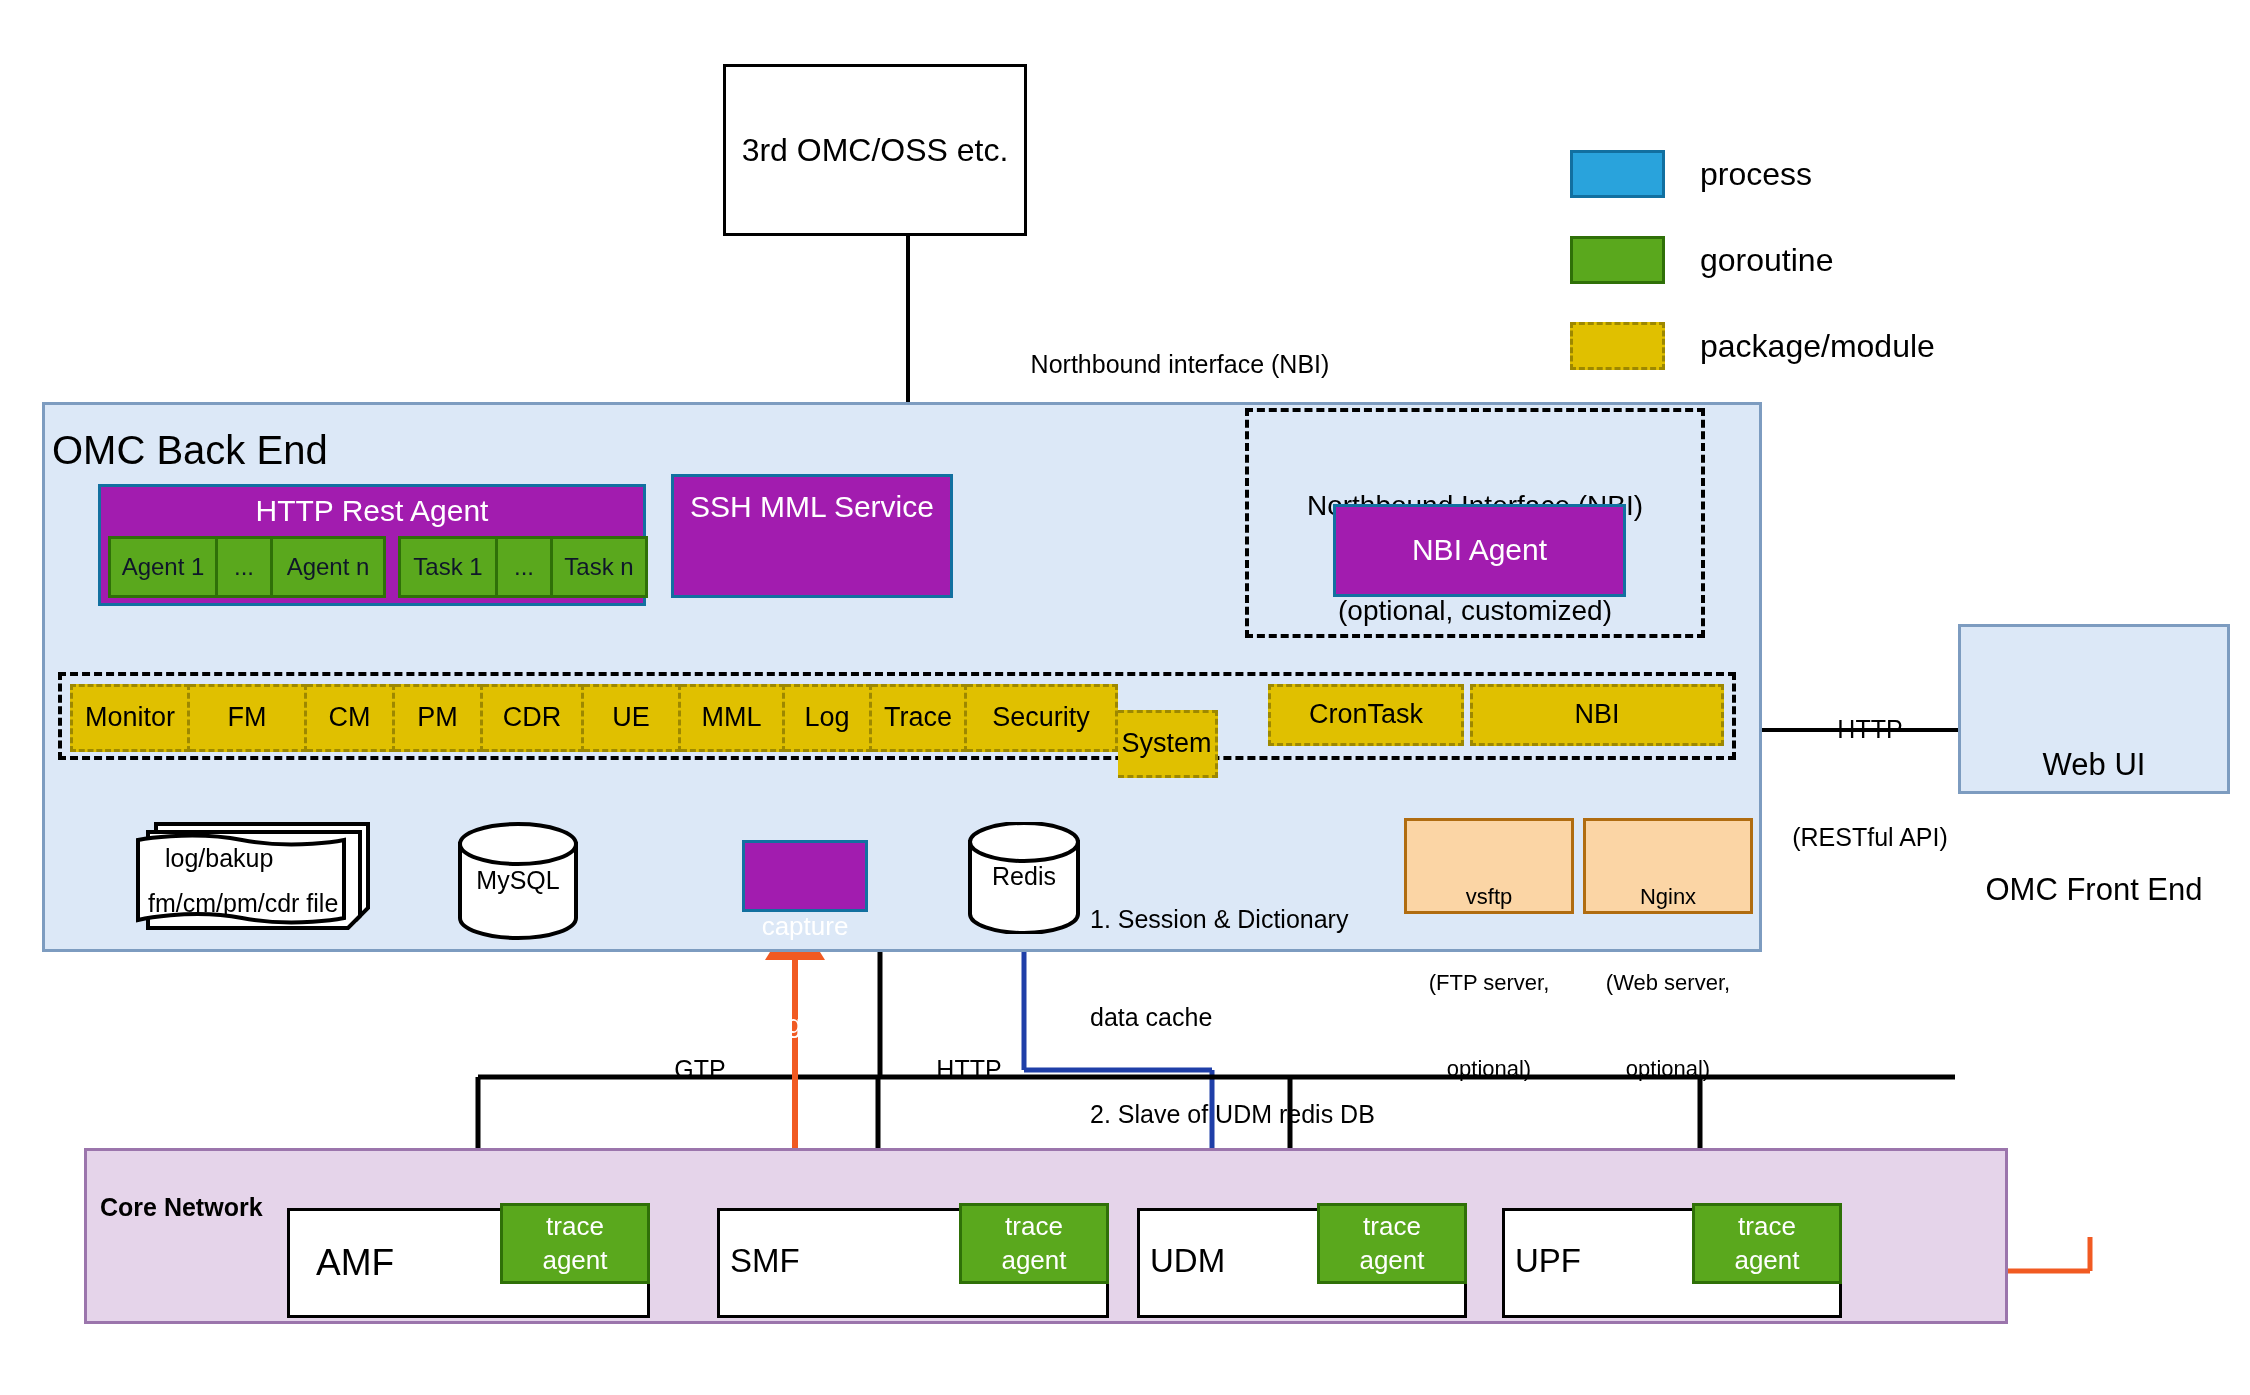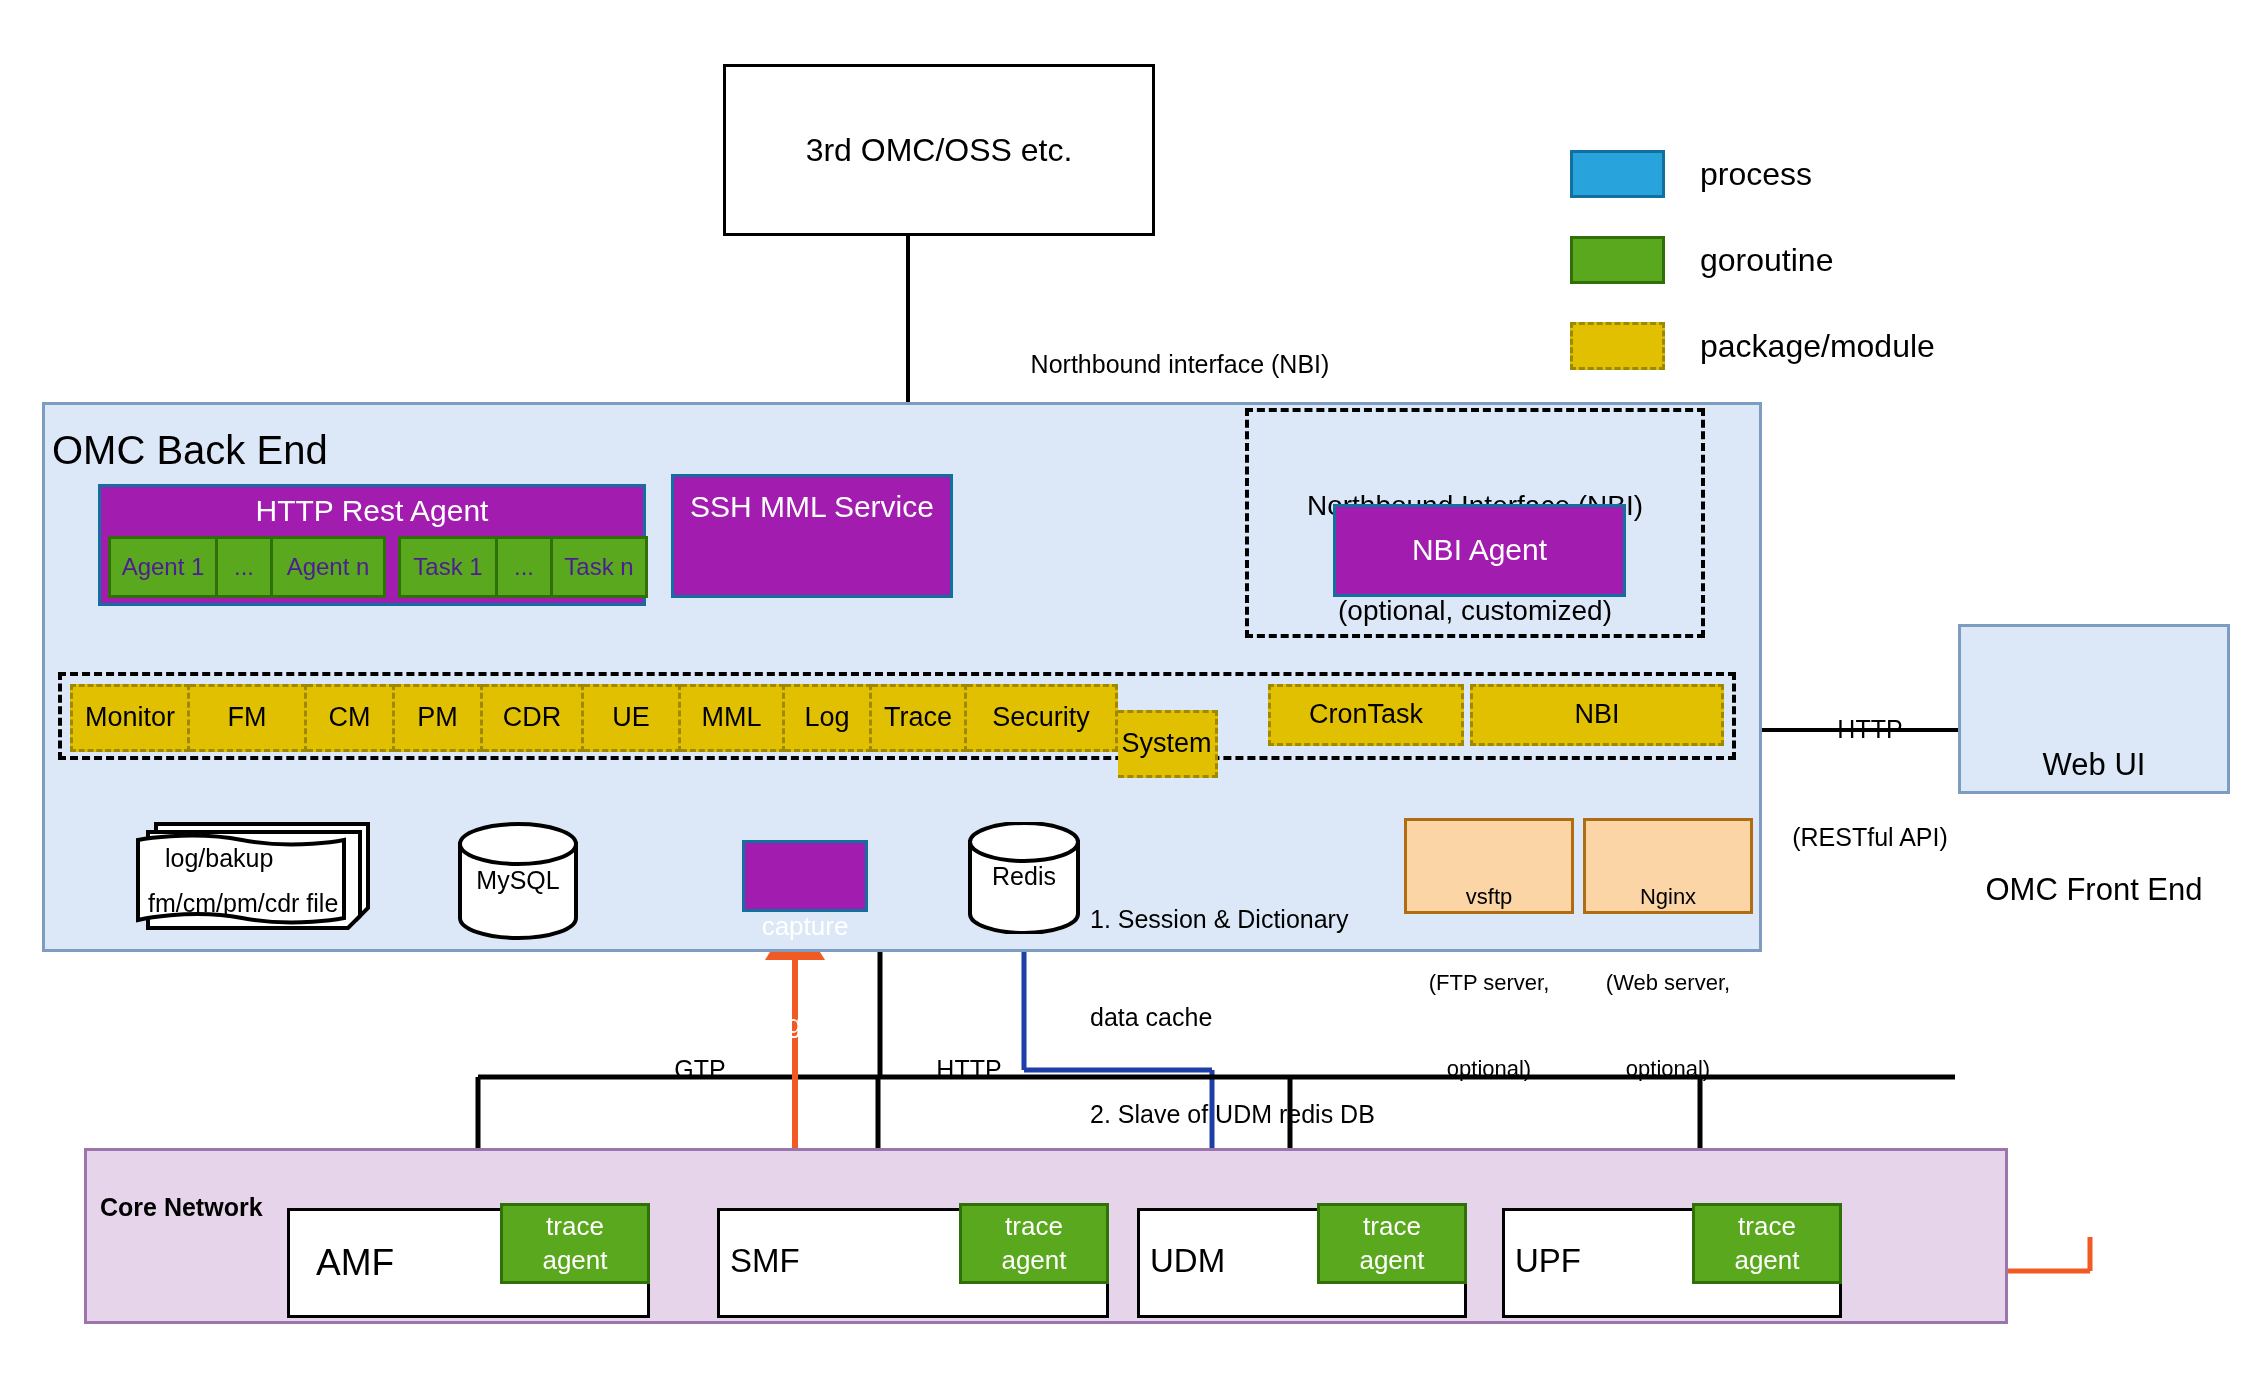--- a/index.html
+++ b/index.html
@@ -5,21 +5,21 @@
   html,body{margin:0;padding:0;background:#ffffff;}
   body{width:2250px;height:1395px;position:relative;overflow:hidden;
        font-family:"Liberation Sans","DejaVu Sans",sans-serif;color:#000;}
   #stage{position:absolute;left:0;top:0;width:2250px;height:1395px;}
   .abs{position:absolute;box-sizing:border-box;}
   .ctr{display:flex;align-items:center;justify-content:center;text-align:center;line-height:1.15;}
 
   
   .box-white{background:#ffffff;border:3px solid #000000;}
   .box-process{background:#a21caf;border:3px solid #1270a0;color:#ffffff;}
-  .box-goroutine{background:#5aa81d;border:3px solid #2f7008;color:#4c1d95;}
+  .box-goroutine{background:#5aa81d;border:3px solid #2f7008;color:#0f172a;}
   .box-goroutine.white-text{color:#ffffff;}
   .box-module{background:#e0c000;border:3px dashed #9d8800;color:#000000;}
   .box-optional{background:#fbd5a5;border:3px solid #b06c10;color:#000000;}
   .panel-backend{background:#dce8f7;border:3px solid #7d9cc0;}
   .panel-core{background:#e5d4ea;border:3px solid #9b75ac;}
   .panel-frontend{background:#dce8f7;border:3px solid #7d9cc0;}
   .dashed-group{border:4px dashed #000000;background:transparent;}
 
   svg.overlay{position:absolute;left:0;top:0;width:2250px;height:1395px;pointer-events:none;}
 
@@ -70,21 +70,21 @@
 
     <line x1="795" y1="930" x2="795" y2="1271" stroke="#f15a22" stroke-width="6"></line>
     <line x1="570" y1="1271" x2="2090" y2="1271" stroke="#f15a22" stroke-width="5"></line>
     <line x1="570" y1="1271" x2="570" y2="1237" stroke="#f15a22" stroke-width="5"></line>
     <line x1="1440" y1="1271" x2="1440" y2="1237" stroke="#f15a22" stroke-width="5"></line>
     <line x1="2090" y1="1271" x2="2090" y2="1237" stroke="#f15a22" stroke-width="5"></line>
 
     <polygon points="795,912 765,960 825,960" fill="#f15a22"></polygon>
   </svg>
 
-  <div class="abs box-white ctr" style="left:723px;top:64px;width:432px;height:172px;">
+  <div class="abs box-white ctr" style="left:723px;top:64px;width:304px;height:172px;">
     <span style="font-size:32px;">3rd OMC/OSS etc.</span>
   </div>
 
   <div class="lbl ctr" style="left:920px;top:286px;width:520px;height:68px;display:block;text-align:center;font-size:25px;">
     <div>Northbound interface (NBI)</div>
     <div>HTTP(RESTful API) / Socket / FTP</div>
   </div>
 
   <div class="abs" style="left:1570px;top:140px;width:520px;height:220px;">
     <div class="abs legend-sw legend-process" style="left:0px;top:10px;width:95px;height:48px;"></div>

